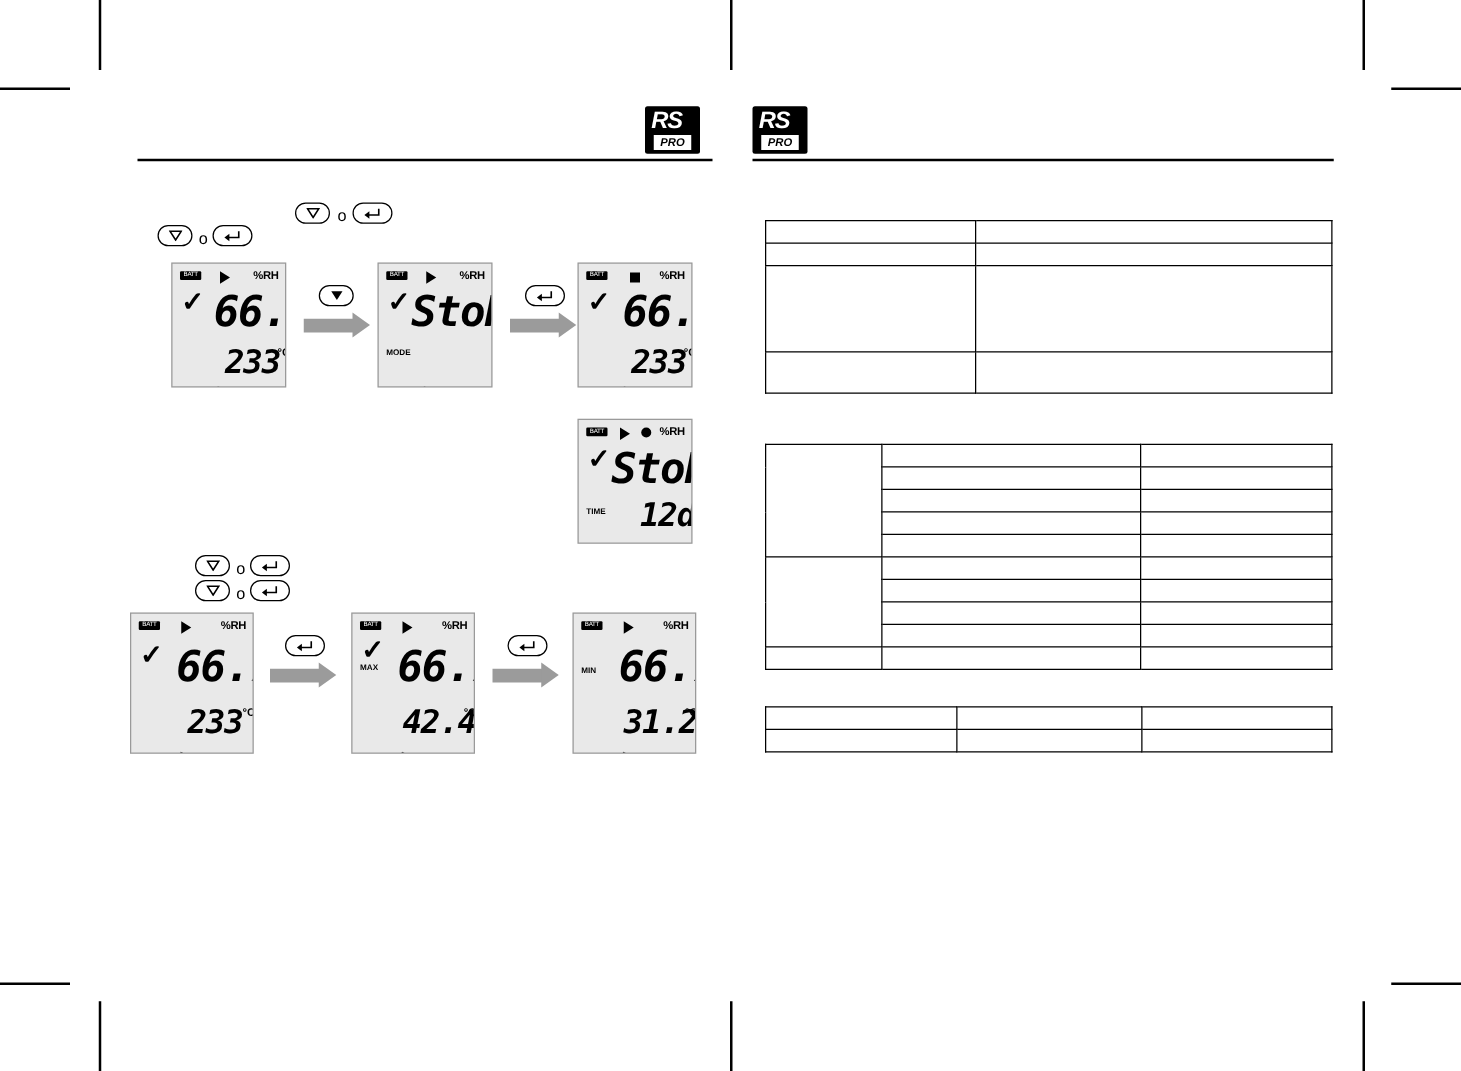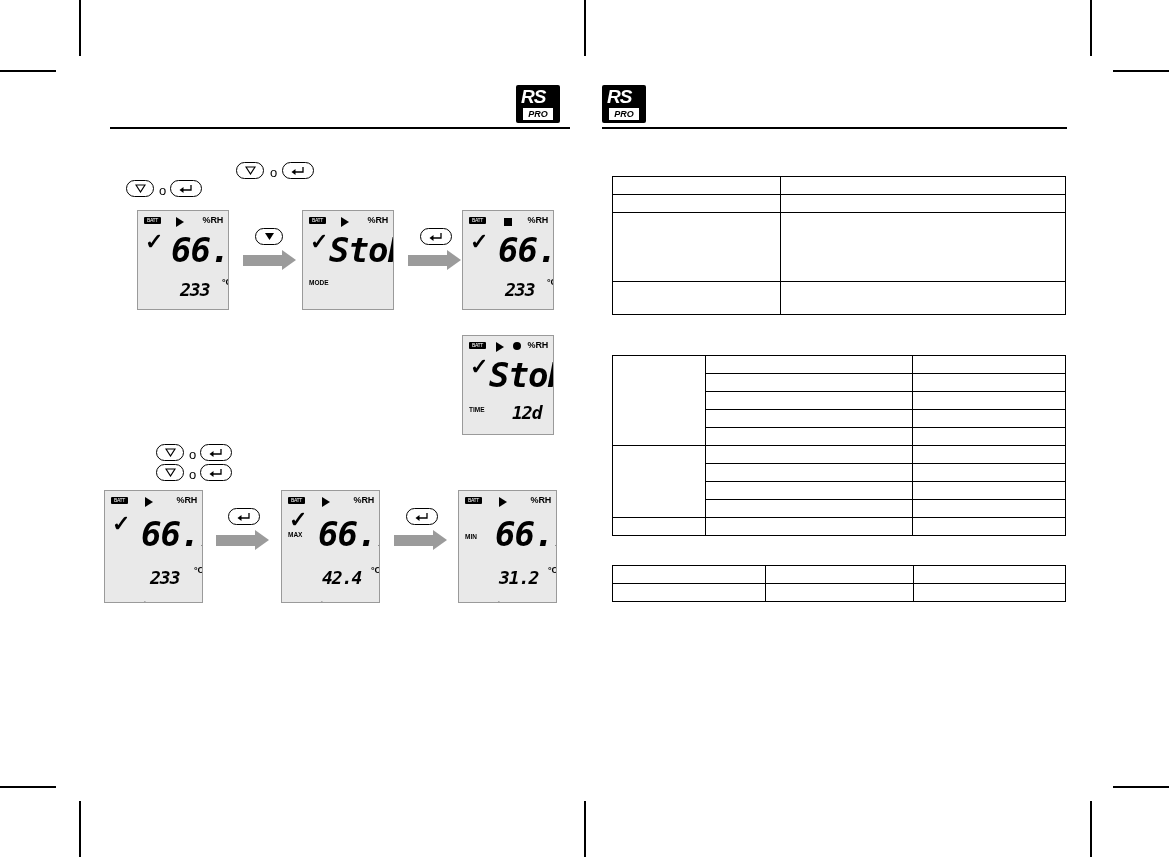--- a/index.html
+++ b/index.html
@@ -135,21 +135,21 @@
     font-weight: bold;
   }
   .lcd .bignum {
     position: absolute;
     font-family: "DejaVu Sans Mono", monospace;
     font-weight: bold;
     font-style: italic;
     letter-spacing: -1px;
   }
   .lcd .big1 { font-size: 34px; line-height: 34px; }
-  .lcd .big2 { font-size: 18px; line-height: 26px; }
+  .lcd .big2 { font-size: 26px; line-height: 26px; }
   .lcd .unitC {
     position: absolute;
     font-size: 9px;
     font-weight: bold;
     line-height: 10px;
   }
   .lcd .minitag {
     position: absolute;
     font-size: 6.5px;
     font-weight: bold;

